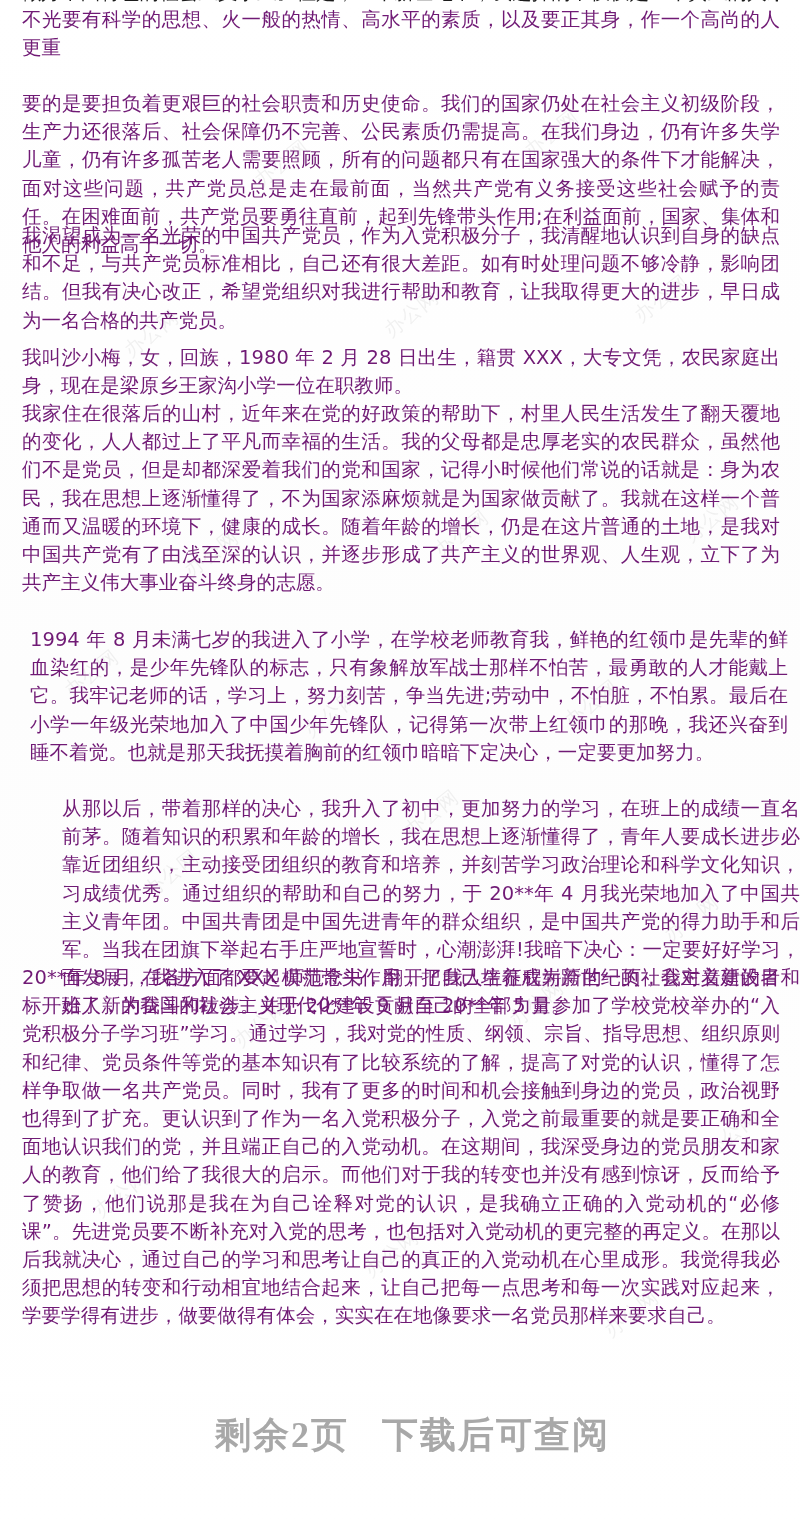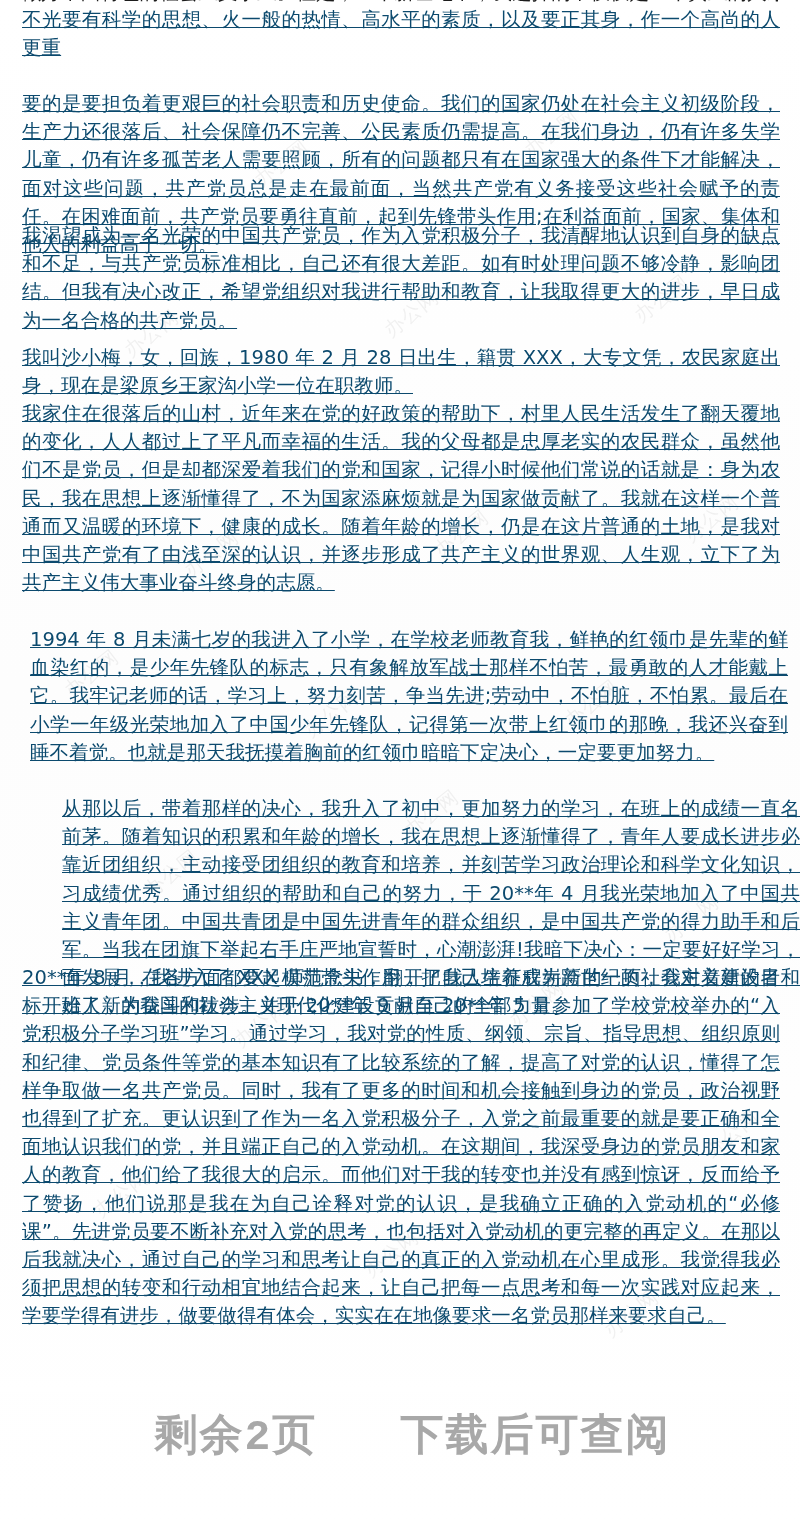--- a/index.html
+++ b/index.html
@@ -77,47 +77,46 @@
     white-space: nowrap;
     letter-spacing: 0.1px;
   }
 
   .para {
     position: absolute;
     left: 22px;
     width: 758px;
     font-size: 19.5px;
     line-height: 28.2px;
-    color: #0c4a6e;
+    color: #701a75;
     text-align: justify;
     text-justify: inter-character;
     letter-spacing: 0.05px;
     word-break: break-all;
-    text-decoration: underline;
   }
 
   
   .paywall {
     position: absolute;
     left: 0;
     top: 1395px;
     width: 800px;
     height: 80px;
     display: flex;
     align-items: center;
     justify-content: center;
     z-index: 4;
   }
   .paywall-text {
-    font-size: 43px;
+    font-size: 36px;
     font-weight: bold;
     color: #a8a8a8;
     letter-spacing: 2px;
     white-space: pre;
-    font-family: Liberation Mono, monospace;
+    font-family: Liberation Serif, serif;
     margin-left: 25px;
   }
 
   
   .fade-mask {
     position: absolute;
     left: 0;
     top: 1352px;
     width: 800px;
     height: 40px;

